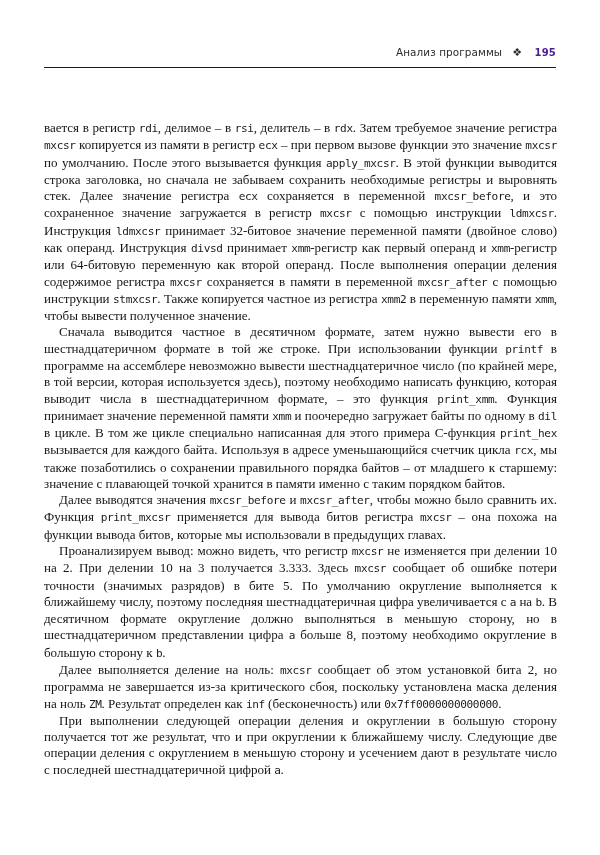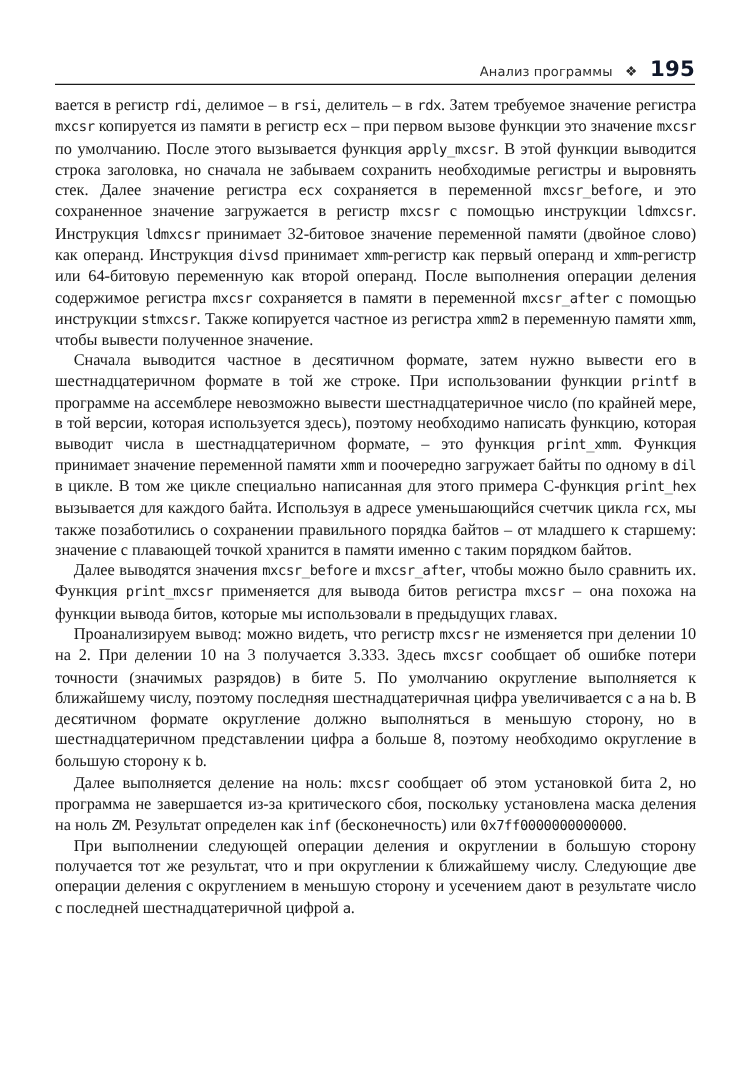--- a/index.html
+++ b/index.html
@@ -44,23 +44,23 @@
     display: inline-block;
     font-family: "DejaVu Sans", sans-serif;
     font-size: 11px;
     line-height: 1;
     color: #2b2b2b;
     position: relative;
     top: -0.5px;
   }
   .rh-folio {
     font-family: "DejaVu Sans", "Liberation Sans", sans-serif;
-    font-size: 17px;
+    font-size: 10px;
     font-weight: bold;
-    color: #0f172a;
+    color: #4c1d95;
     letter-spacing: 0.2px;
     min-width: 24px;
     text-align: right;
   }
   .head-rule {
     position: absolute;
     left: 44px;
     top: 67px;
     width: 512px;
     height: 1.3px;
@@ -82,20 +82,21 @@
     text-justify: inter-word;
     hyphens: manual;
     color: #161616;
     letter-spacing: -0.02px;
   }
   p.para.indent {
     text-indent: 15px;
   }
   p.para.cont {
     text-indent: 0;
+    margin-top: 44px;
   }
   code, .mono {
     font-family: "DejaVu Sans Mono", "Liberation Mono", monospace;
     font-size: 11.1px;
     letter-spacing: -0.35px;
     color: #1a1a1a;
     white-space: nowrap;
   }
 </style>
 </head>

